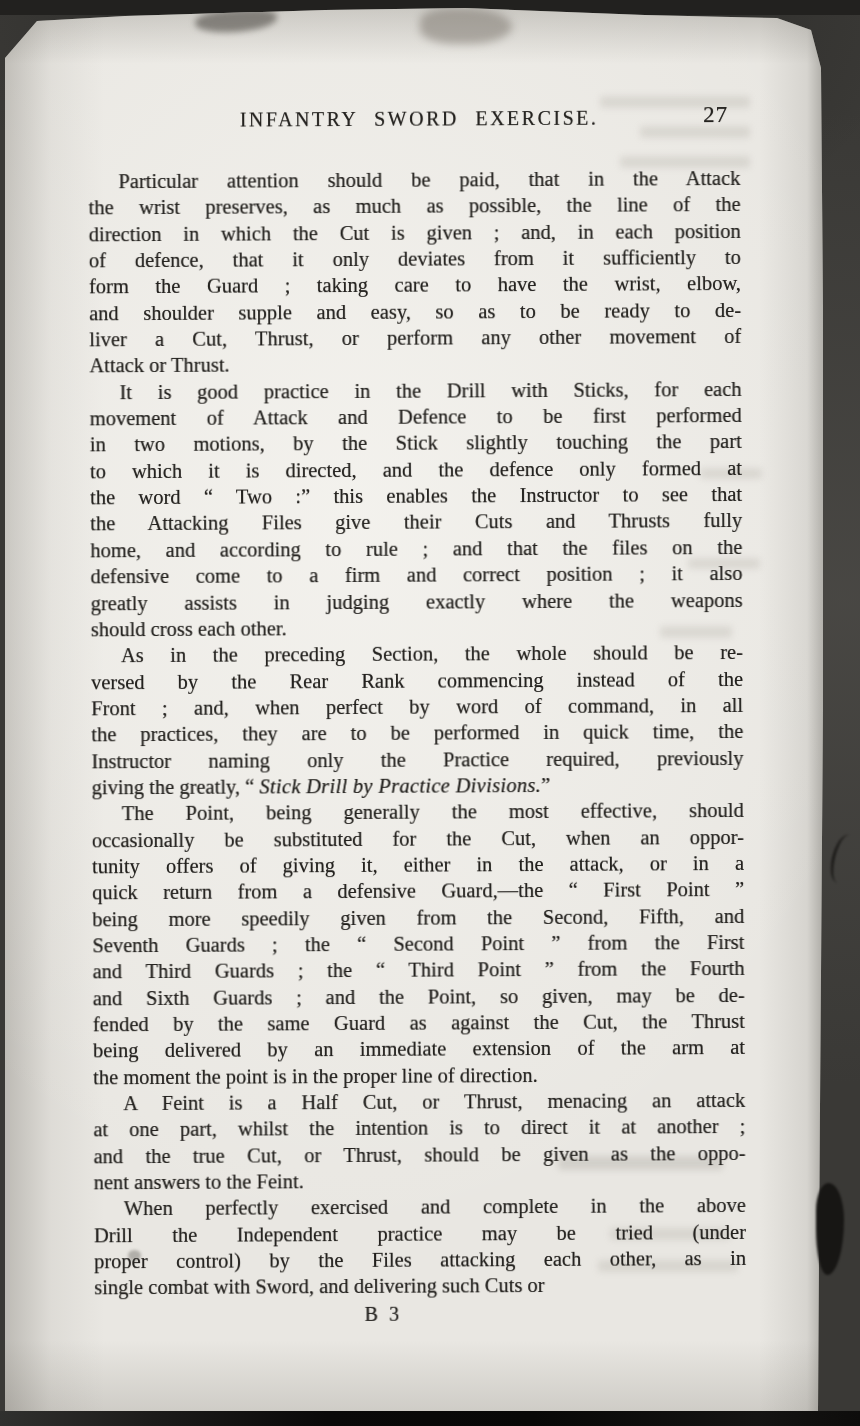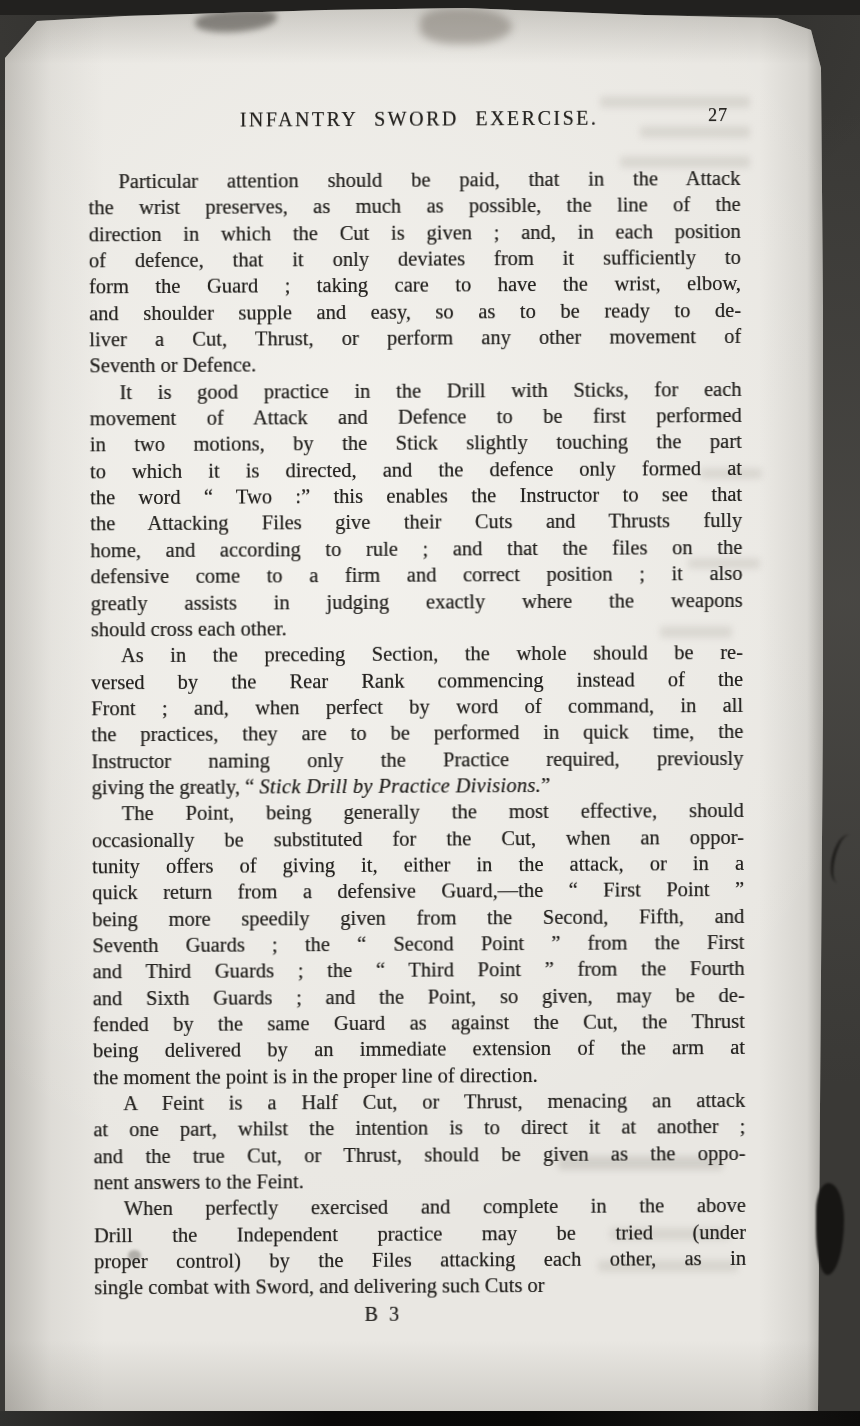--- a/index.html
+++ b/index.html
@@ -51,21 +51,21 @@
   .content {
     position:absolute; left:83px; top:98px; width:652px;
     transform:rotate(-0.3deg); transform-origin:40% 0;
     color:#211f1c; font-size:20.5px; line-height:26.35px;
     filter:blur(0.25px);
     text-shadow:0.2px 0 0 rgba(33,31,28,0.6);
   }
   .header { position:relative; height:30px; margin-bottom:31px; }
   .header .title { display:block; text-align:center; padding-left:10px;
     font-size:20px; letter-spacing:2.5px; word-spacing:9px; }
-  .header .pagenum { position:absolute; right:12px; top:-2px; font-size:18px; letter-spacing:1px; }
+  .header .pagenum { position:absolute; right:12px; top:-2px; font-size:23px; letter-spacing:1px; }
 
   .para { margin:0; }
   .line { text-align:justify; text-align-last:justify; white-space:normal; }
   .line.plast { text-align-last:left; }
   .line.pfirst { text-indent:30px; }
   .line i { font-style:italic; letter-spacing:0.3px; }
 
   .footer { text-align:center; margin-top:1px; padding-right:74px;
     font-size:20px; letter-spacing:3px; }
 </style>
@@ -96,21 +96,21 @@
       </div>
       <div class="body">
           <div class="para">
             <div class="line pfirst"><span>Particular attention should be paid, that in the Attack</span></div>
             <div class="line"><span>the wrist preserves, as much as possible, the line of the</span></div>
             <div class="line"><span>direction in which the Cut is given ; and, in each position</span></div>
             <div class="line"><span>of defence, that it only deviates from it sufficiently to</span></div>
             <div class="line"><span>form the Guard ; taking care to have the wrist, elbow,</span></div>
             <div class="line"><span>and shoulder supple and easy, so as to be ready to de-</span></div>
             <div class="line"><span>liver a Cut, Thrust, or perform any other movement of</span></div>
-            <div class="line plast"><span>Seventh or Defence.</span></div>
+            <div class="line plast"><span>Attack or Thrust.</span></div>
           </div>
           <div class="para">
             <div class="line pfirst"><span>It is good practice in the Drill with Sticks, for each</span></div>
             <div class="line"><span>movement of Attack and Defence to be first performed</span></div>
             <div class="line"><span>in two motions, by the Stick slightly touching the part</span></div>
             <div class="line"><span>to which it is directed, and the defence only formed at</span></div>
             <div class="line"><span>the word “ Two :” this enables the Instructor to see that</span></div>
             <div class="line"><span>the Attacking Files give their Cuts and Thrusts fully</span></div>
             <div class="line"><span>home, and according to rule ; and that the files on the</span></div>
             <div class="line"><span>defensive come to a firm and correct position ; it also</span></div>

